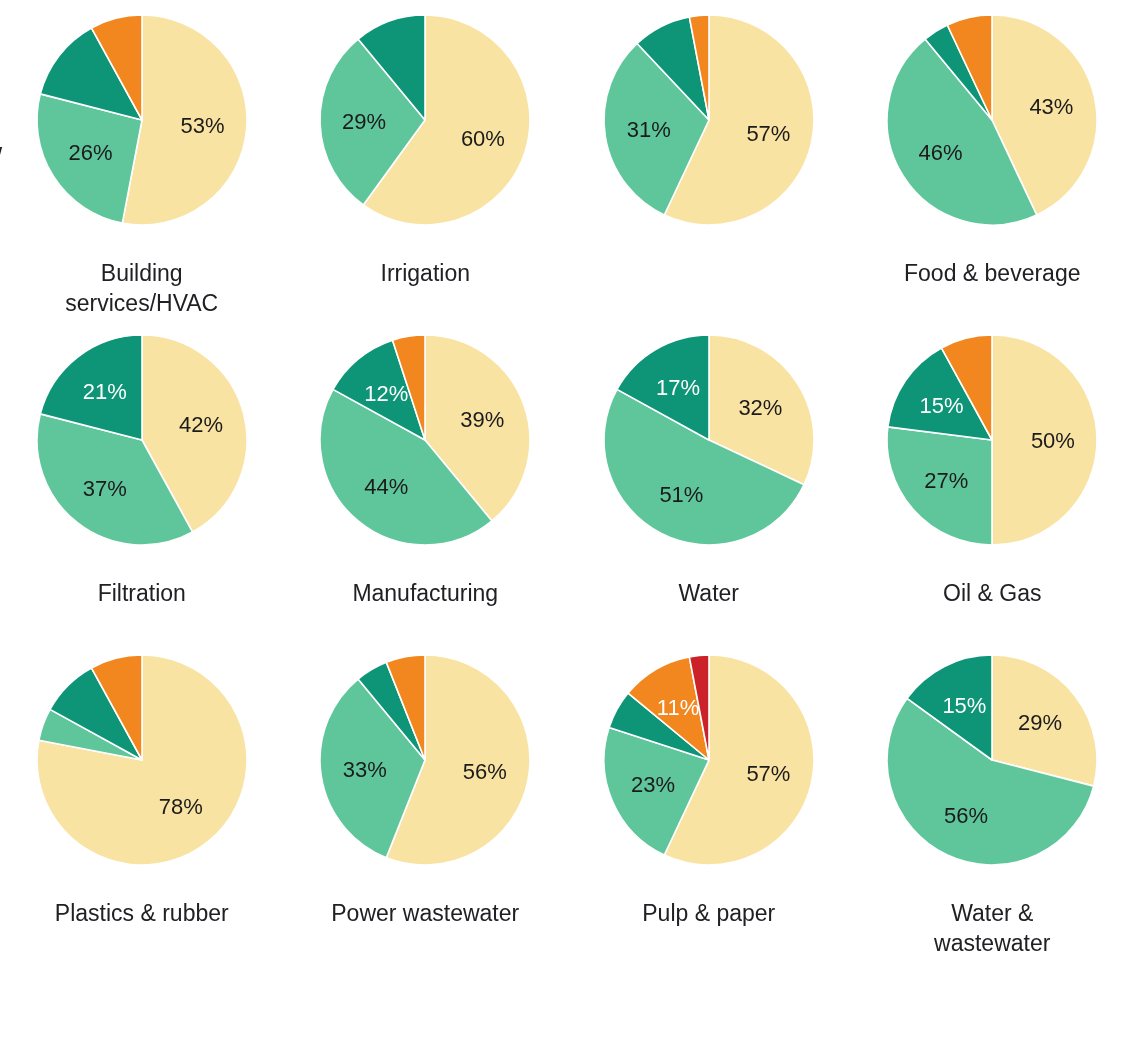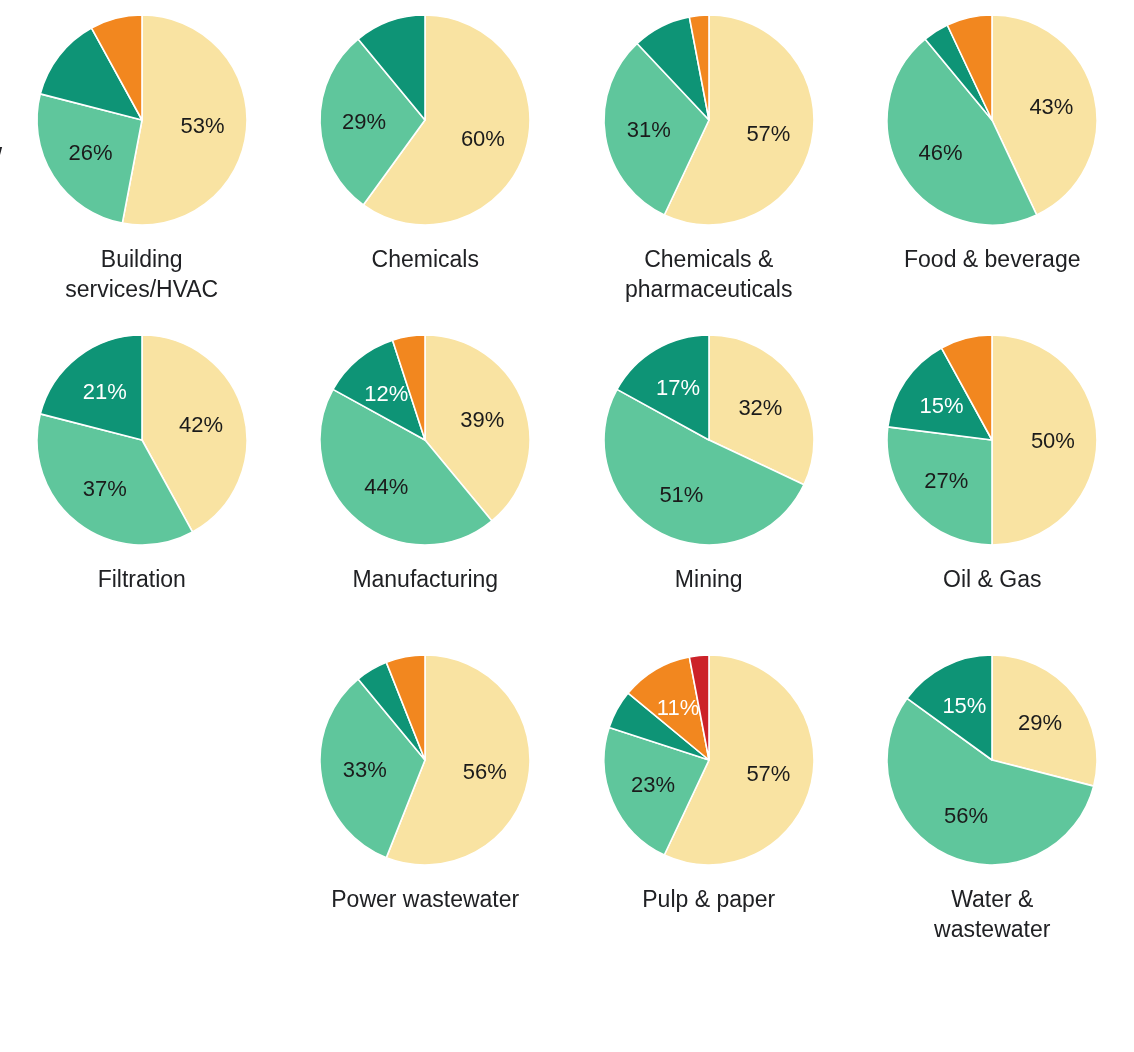--- a/index.html
+++ b/index.html
@@ -74,21 +74,21 @@
     font-family: "Liberation Sans", sans-serif;
     font-size: 22px;
     font-weight: 400;
     dominant-baseline: central;
     text-anchor: middle;
   }
   .slice-label.dark  { fill: #1b1b1b; }
   .slice-label.light { fill: #ffffff; }
 
   .panel-title {
-    margin-top: 18px;
+    margin-top: 32px;
     font-size: 23px;
     line-height: 30px;
     font-weight: 400;
     color: #202124;
     text-align: center;
     max-width: 272px;
     white-space: pre-line;
   }
 </style>
 </head>
@@ -114,35 +114,33 @@
     <div class="panel">
       <div class="pie-wrap">
         <svg class="pie-svg" viewBox="0 0 212 212">
           <path class="slice" d="M 106 106 L 106 1 A 105 105 0 1 1 44.28254850929033 190.94678440936949 Z" fill="#F9E3A2"></path>
           <path class="slice" d="M 106 106 L 44.28254850929033 190.94678440936949 A 105 105 0 0 1 39.07048107638752 25.09610950854217 Z" fill="#5FC69C"></path>
           <path class="slice" d="M 106 106 L 39.07048107638752 25.09610950854217 A 105 105 0 0 1 105.99999999999999 1 Z" fill="#0E9476"></path>
           <text class="slice-label dark" x="163.9" y="124.8">60%</text>
           <text class="slice-label dark" x="45.1" y="107.9">29%</text>
         </svg>
       </div>
-      <div class="panel-title">Chemicals</div>
+      <div class="panel-title">Irrigation</div>
     </div>
     <div class="panel">
       <div class="pie-wrap">
         <svg class="pie-svg" viewBox="0 0 212 212">
           <path class="slice" d="M 106 106 L 106 1 A 105 105 0 1 1 61.293174385667406 201.00684050893207 Z" fill="#F9E3A2"></path>
           <path class="slice" d="M 106 106 L 61.29317438566736 201.00684050893204 A 105 105 0 0 1 34.12255387748766 29.458294120751816 Z" fill="#5FC69C"></path>
           <path class="slice" d="M 106 106 L 34.12255387748766 29.458294120751816 A 105 105 0 0 1 86.32496196849883 2.859838673487701 Z" fill="#0E9476"></path>
           <path class="slice" d="M 106 106 L 86.32496196849883 2.859838673487701 A 105 105 0 0 1 105.99999999999999 1 Z" fill="#F2871F"></path>
           <text class="slice-label dark" x="165.4" y="119.3">57%</text>
           <text class="slice-label dark" x="45.8" y="115.5">31%</text>
         </svg>
       </div>
-      <div class="panel-title">Chemicals &amp;
-pharmaceuticals</div>
     </div>
     <div class="panel">
       <div class="pie-wrap">
         <svg class="pie-svg" viewBox="0 0 212 212">
           <path class="slice" d="M 106 106 L 106 1 A 105 105 0 0 1 150.70682561433262 201.00684050893204 Z" fill="#F9E3A2"></path>
           <path class="slice" d="M 106 106 L 150.70682561433256 201.00684050893207 A 105 105 0 0 1 39.070481076387594 25.096109508542114 Z" fill="#5FC69C"></path>
           <path class="slice" d="M 106 106 L 39.070481076387594 25.096109508542114 A 105 105 0 0 1 61.29317438566734 10.99315949106797 Z" fill="#0E9476"></path>
           <path class="slice" d="M 106 106 L 61.29317438566734 10.99315949106797 A 105 105 0 0 1 105.99999999999999 1 Z" fill="#F2871F"></path>
           <text class="slice-label dark" x="165.4" y="92.7">43%</text>
           <text class="slice-label dark" x="54.6" y="138.6">46%</text>
@@ -181,37 +179,47 @@
       <div class="pie-wrap">
         <svg class="pie-svg" viewBox="0 0 212 212">
           <path class="slice" d="M 106 106 L 106 1 A 105 105 0 0 1 201.00684050893204 150.70682561433264 Z" fill="#F9E3A2"></path>
           <path class="slice" d="M 106 106 L 201.00684050893204 150.70682561433264 A 105 105 0 1 1 13.987798595394338 55.415864219319886 Z" fill="#5FC69C"></path>
           <path class="slice" d="M 106 106 L 13.987798595394338 55.415864219319886 A 105 105 0 0 1 105.99999999999999 1 Z" fill="#0E9476"></path>
           <text class="slice-label dark" x="157.4" y="73.4">32%</text>
           <text class="slice-label dark" x="78.4" y="160.3">51%</text>
           <text class="slice-label light" x="75.0" y="53.6">17%</text>
         </svg>
       </div>
-      <div class="panel-title">Mining</div>
+      <div class="panel-title">Water</div>
     </div>
     <div class="panel">
       <div class="pie-wrap">
         <svg class="pie-svg" viewBox="0 0 212 212">
           <path class="slice" d="M 106 106 L 106 1 A 105 105 0 0 1 106 211 Z" fill="#F9E3A2"></path>
           <path class="slice" d="M 106 106 L 106 211 A 105 105 0 0 1 1.8279563619798296 92.8400104757481 Z" fill="#5FC69C"></path>
           <path class="slice" d="M 106 106 L 1.8279563619798296 92.8400104757481 A 105 105 0 0 1 55.415864219319815 13.987798595394366 Z" fill="#0E9476"></path>
           <path class="slice" d="M 106 106 L 55.415864219319815 13.987798595394366 A 105 105 0 0 1 105.99999999999999 1 Z" fill="#F2871F"></path>
           <text class="slice-label dark" x="166.9" y="106.0">50%</text>
           <text class="slice-label dark" x="60.3" y="146.3">27%</text>
           <text class="slice-label light" x="55.6" y="71.8">15%</text>
         </svg>
       </div>
       <div class="panel-title">Oil &amp; Gas</div>
     </div>
     <div class="panel">
+      <div class="pie-wrap">
+        <svg class="pie-svg" viewBox="0 0 212 212">
+          <path class="slice" d="M 106 106 L 106 1 A 105 105 0 1 1 2.859838673487701 86.3249619684989 Z" fill="#F9E3A2"></path>
+          <path class="slice" d="M 106 106 L 2.859838673487701 86.3249619684989 A 105 105 0 0 1 13.987798595394338 55.415864219319886 Z" fill="#5FC69C"></path>
+          <path class="slice" d="M 106 106 L 13.987798595394338 55.415864219319886 A 105 105 0 0 1 55.415864219319815 13.987798595394366 Z" fill="#0E9476"></path>
+          <path class="slice" d="M 106 106 L 55.415864219319815 13.987798595394366 A 105 105 0 0 1 105.99999999999999 1 Z" fill="#F2871F"></path>
+          <text class="slice-label dark" x="144.8" y="152.9">78%</text>
+        </svg>
+      </div>
+      <div class="panel-title">Plastics &amp; rubber</div>
     </div>
     <div class="panel">
       <div class="pie-wrap">
         <svg class="pie-svg" viewBox="0 0 212 212">
           <path class="slice" d="M 106 106 L 106 1 A 105 105 0 1 1 67.34692196810879 203.6265310182664 Z" fill="#F9E3A2"></path>
           <path class="slice" d="M 106 106 L 67.34692196810889 203.6265310182664 A 105 105 0 0 1 39.07048107638752 25.09610950854217 Z" fill="#5FC69C"></path>
           <path class="slice" d="M 106 106 L 39.07048107638752 25.09610950854217 A 105 105 0 0 1 67.34692196810875 8.373468981733637 Z" fill="#0E9476"></path>
           <path class="slice" d="M 106 106 L 67.34692196810875 8.373468981733637 A 105 105 0 0 1 105.99999999999999 1 Z" fill="#F2871F"></path>
           <text class="slice-label dark" x="165.8" y="117.4">56%</text>
           <text class="slice-label dark" x="45.8" y="115.5">33%</text>

